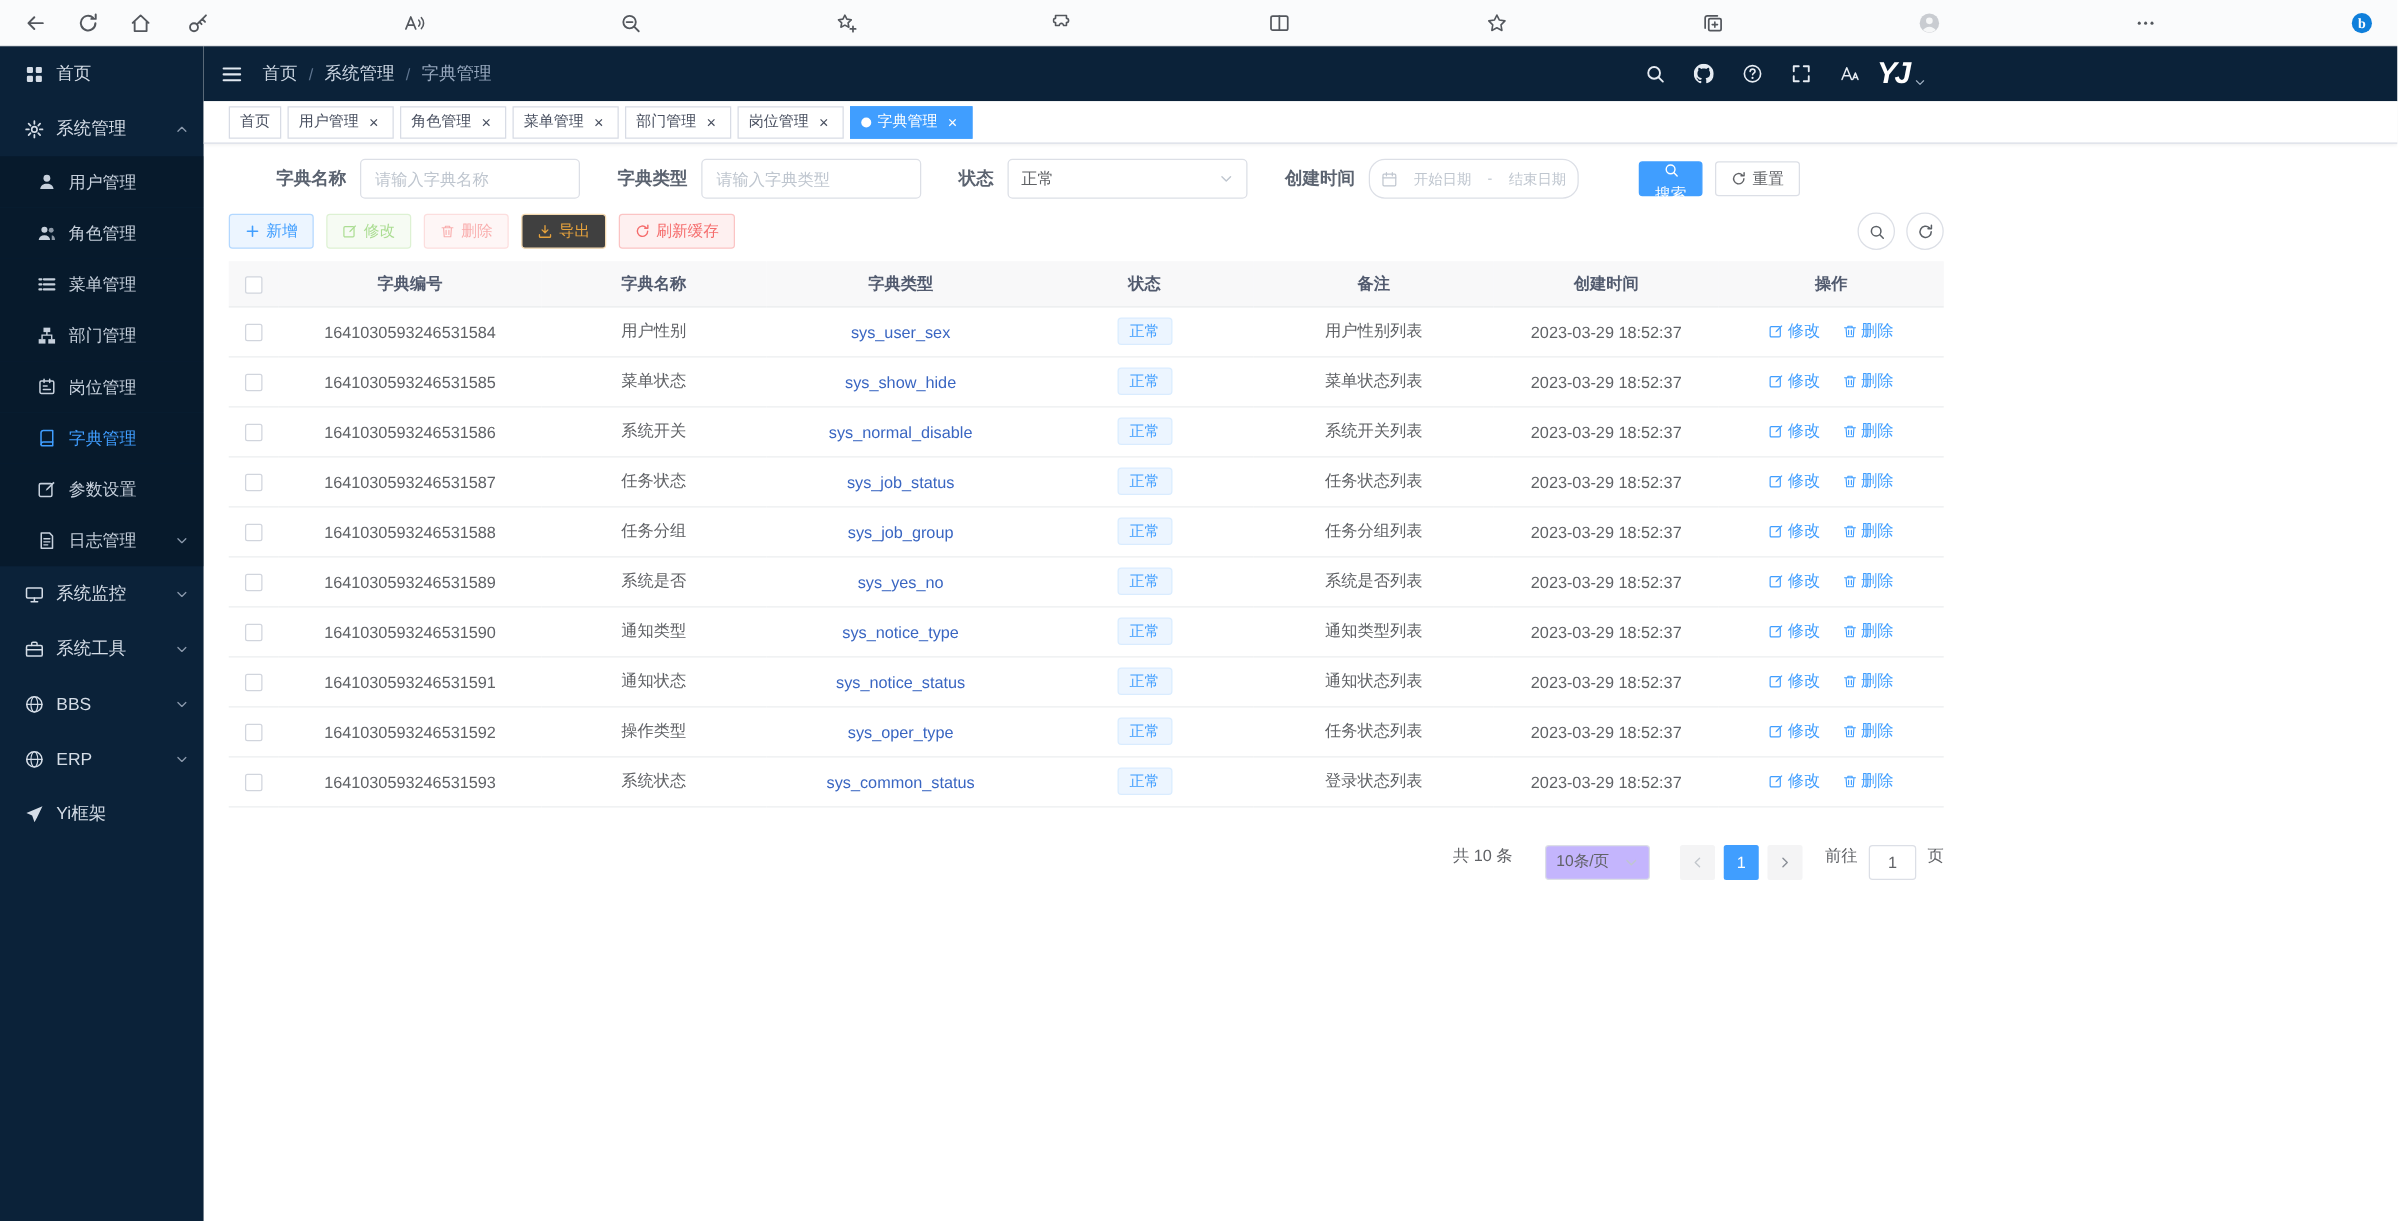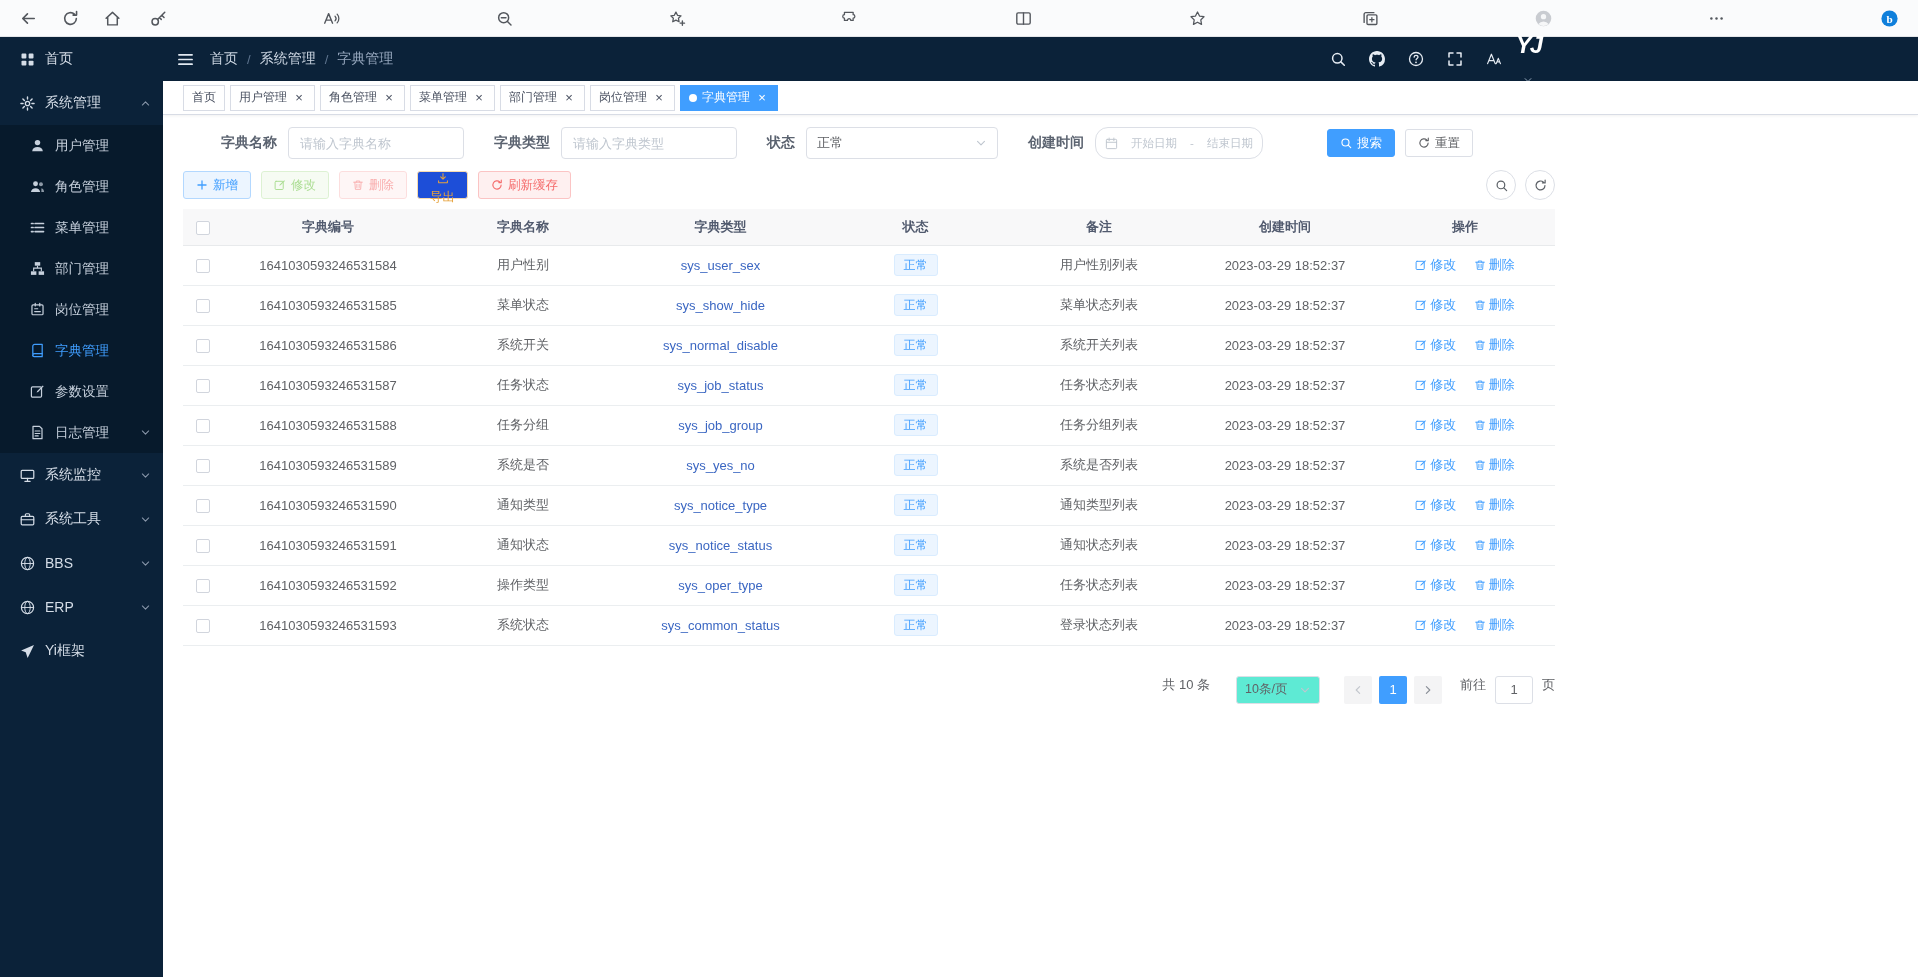--- a/index.html
+++ b/index.html
@@ -36,21 +36,21 @@
   
   .navbar { height:44px; background:#0b2239; flex-shrink:0; }
   .navbar-inner { width:1392px; height:100%; display:flex; align-items:center; padding:0 14px; }
   .hamburger { font-size:17px; color:#e2e9f1; margin-right:16px; display:flex; cursor:pointer; }
   .breadcrumb { display:flex; align-items:center; gap:9px; font-size:14px; }
   .bc-item { color:#ccd6e2; cursor:pointer; }
   .bc-item.current { color:#97a8be; cursor:default; }
   .bc-sep { color:#5f7590; font-size:13px; }
   .nav-icons { margin-left:auto; display:flex; align-items:center; gap:12px; color:#e6ecf3; }
   .nav-ic { width:27px; height:27px; display:flex; align-items:center; justify-content:center; font-size:16px; cursor:pointer; }
-  .avatar-wrap { margin-left:8px; display:flex; align-items:center; gap:4px; cursor:pointer;flex-direction:column; }
+  .avatar-wrap { margin-left:8px; display:flex; align-items:center; gap:4px; cursor:pointer; }
   .avatar-text { font-size:24px; font-weight:800; font-style:italic; letter-spacing:-2px; color:#fff; line-height:1; }
   .avatar-caret { color:#9fb0c3; font-size:10px; display:flex; margin-top:14px; }
 
   
   .tags { height:34px; background:#fff; border-bottom:1px solid #d8dce5; box-shadow:0 1px 3px rgba(0,0,0,.06); display:flex; align-items:center; padding-left:20px; gap:5px; flex-shrink:0; }
   .tag { height:26px; display:inline-flex; align-items:center; border:1px solid #d8dce5; background:#fff; padding:0 8px; font-size:12px; color:#495060; cursor:pointer; white-space:nowrap; }
   .tag.active { background:#409eff; border-color:#409eff; color:#fff; }
   .tag .dot { width:8px; height:8px; border-radius:50%; background:#fff; margin-right:5px; }
   .tag-close { margin-left:5px; width:14px; height:14px; border-radius:50%; display:flex; align-items:center; justify-content:center; font-size:13px; line-height:1; }
 
@@ -62,45 +62,45 @@
   .f-input { width:176px; height:32px; border:1px solid #dcdfe6; border-radius:4px; padding:0 11px; font-size:13px; color:#606266; margin-right:30px; outline:none; font-family:inherit; background:#fff; }
   .f-input::placeholder { color:#bfc6cf; }
   .f-select { width:192px; height:32px; border:1px solid #dcdfe6; border-radius:4px; background:#fff; display:flex; align-items:center; justify-content:space-between; padding:0 10px; margin-right:30px; font-size:13px; color:#606266; cursor:pointer; }
   .f-select .caret, .pg-size .caret { color:#bfc6cf; font-size:12px; display:flex; }
   .f-date { width:168px; height:32px; border:1px solid #dcdfe6; border-radius:13px; background:#fff; display:flex; align-items:center; justify-content:space-between; padding:0 9px; font-size:11.5px; color:#bfc6cf; cursor:pointer; }
   .f-date .cal { font-size:13px; color:#c0c6cf; display:flex; }
 
   .btn { height:28px; border-radius:3px; border:1px solid #dcdfe6; background:#fff; color:#606266; font-size:12.5px; display:inline-flex; align-items:center; gap:5px; padding:0 12px; cursor:pointer; font-family:inherit; white-space:nowrap; }
   .btn .btn-ic { display:flex; font-size:12px; }
   .btn-primary { background:#409eff; border-color:#409eff; color:#fff; }
-  .btn-search { margin-left:64px; margin-right:10px; }
+  .btn-search { margin-left:48px; margin-right:10px;flex-direction:column; }
 
   .toolbar { display:flex; align-items:center; margin-top:11px; width:1372px; }
   .toolbar-btns { display:flex; gap:10px; }
   .plain-primary { background:#ecf5ff; border-color:#b3d8ff; color:#409eff; }
   .plain-success { background:#f0f9eb; border-color:#c2e7b0; color:#67c23a; }
   .plain-danger  { background:#fef0f0; border-color:#fbc4c4; color:#f56c6c; }
-  .plain-warning { background:#1d4ed8; border-color:#f5dab1; color:#e6a23c;flex-direction:column; }
+  .plain-warning { background:#404040; border-color:#f5dab1; color:#e6a23c; }
   .btn.disabled { opacity:.55; cursor:not-allowed; }
   .toolbar-right { margin-left:auto; display:flex; gap:9px; }
   .circle-btn { width:30px; height:30px; border-radius:50%; border:1px solid #dcdfe6; background:#fff; display:flex; align-items:center; justify-content:center; color:#5c6167; font-size:13px; cursor:pointer; }
 
   .table { border-collapse:collapse; table-layout:fixed; width:1372px; margin-top:9px; font-size:13px; color:#606266; }
   .table th { background:#f8f8f9; height:36px; font-weight:700; color:#515a6e; font-size:13px; border-bottom:1px solid #e8eaec; text-align:center; }
   .table td { height:40px; text-align:center; border-bottom:1px solid #ebeef0; white-space:nowrap; overflow:hidden; }
   .checkbox { display:inline-block; width:14px; height:14px; border:1px solid #d1d5dd; border-radius:2px; background:#fff; vertical-align:middle; cursor:pointer; }
   .type-link { color:#3a66c2; cursor:pointer; text-decoration:none; }
   .tag-status { display:inline-block; height:22px; line-height:20px; padding:0 9px; background:#ecf5ff; border:1px solid #d9ecff; color:#409eff; border-radius:3px; font-size:12px; }
   .ops .op { color:#409eff; display:inline-flex; align-items:center; gap:3px; cursor:pointer; font-size:13px; text-decoration:none; }
   .ops .op + .op { margin-left:14px; }
   .ops .op .op-ic { display:flex; font-size:12px; }
 
   .pagination { width:1372px; display:flex; align-items:flex-start; justify-content:flex-end; margin-top:30px; font-size:13px; color:#606266; }
   .pg-total { margin-right:26px; }
-  .pg-size { width:84px; height:28px; border:1px solid #dcdfe6; border-radius:3px; background:#5eead4; display:flex; align-items:center; justify-content:space-between; padding:0 8px; font-size:12.5px; margin-right:24px; cursor:pointer; }
+  .pg-size { width:84px; height:28px; border:1px solid #dcdfe6; border-radius:3px; background:#c4b5fd; display:flex; align-items:center; justify-content:space-between; padding:0 8px; font-size:12.5px; margin-right:24px; cursor:pointer; }
   .pg-btn { width:28px; height:28px; background:#f4f4f5; border-radius:2px; display:flex; align-items:center; justify-content:center; font-size:12px; color:#8a8f97; cursor:pointer; }
   .pg-btn.prev { color:#c3c7cd; }
   .pg-page { width:28px; height:28px; border-radius:2px; background:#409eff; color:#fff; display:flex; align-items:center; justify-content:center; font-size:13px; margin:0 7px; cursor:pointer; }
   .pg-goto { margin-left:18px; margin-right:9px; }
   .pg-input { width:38px; height:28px; border:1px solid #dcdfe6; border-radius:3px; text-align:center; font-size:13px; color:#606266; outline:none; font-family:inherit; margin-right:9px; }
 </style>
 </head>
 <body>
 
 <div class="screen">

